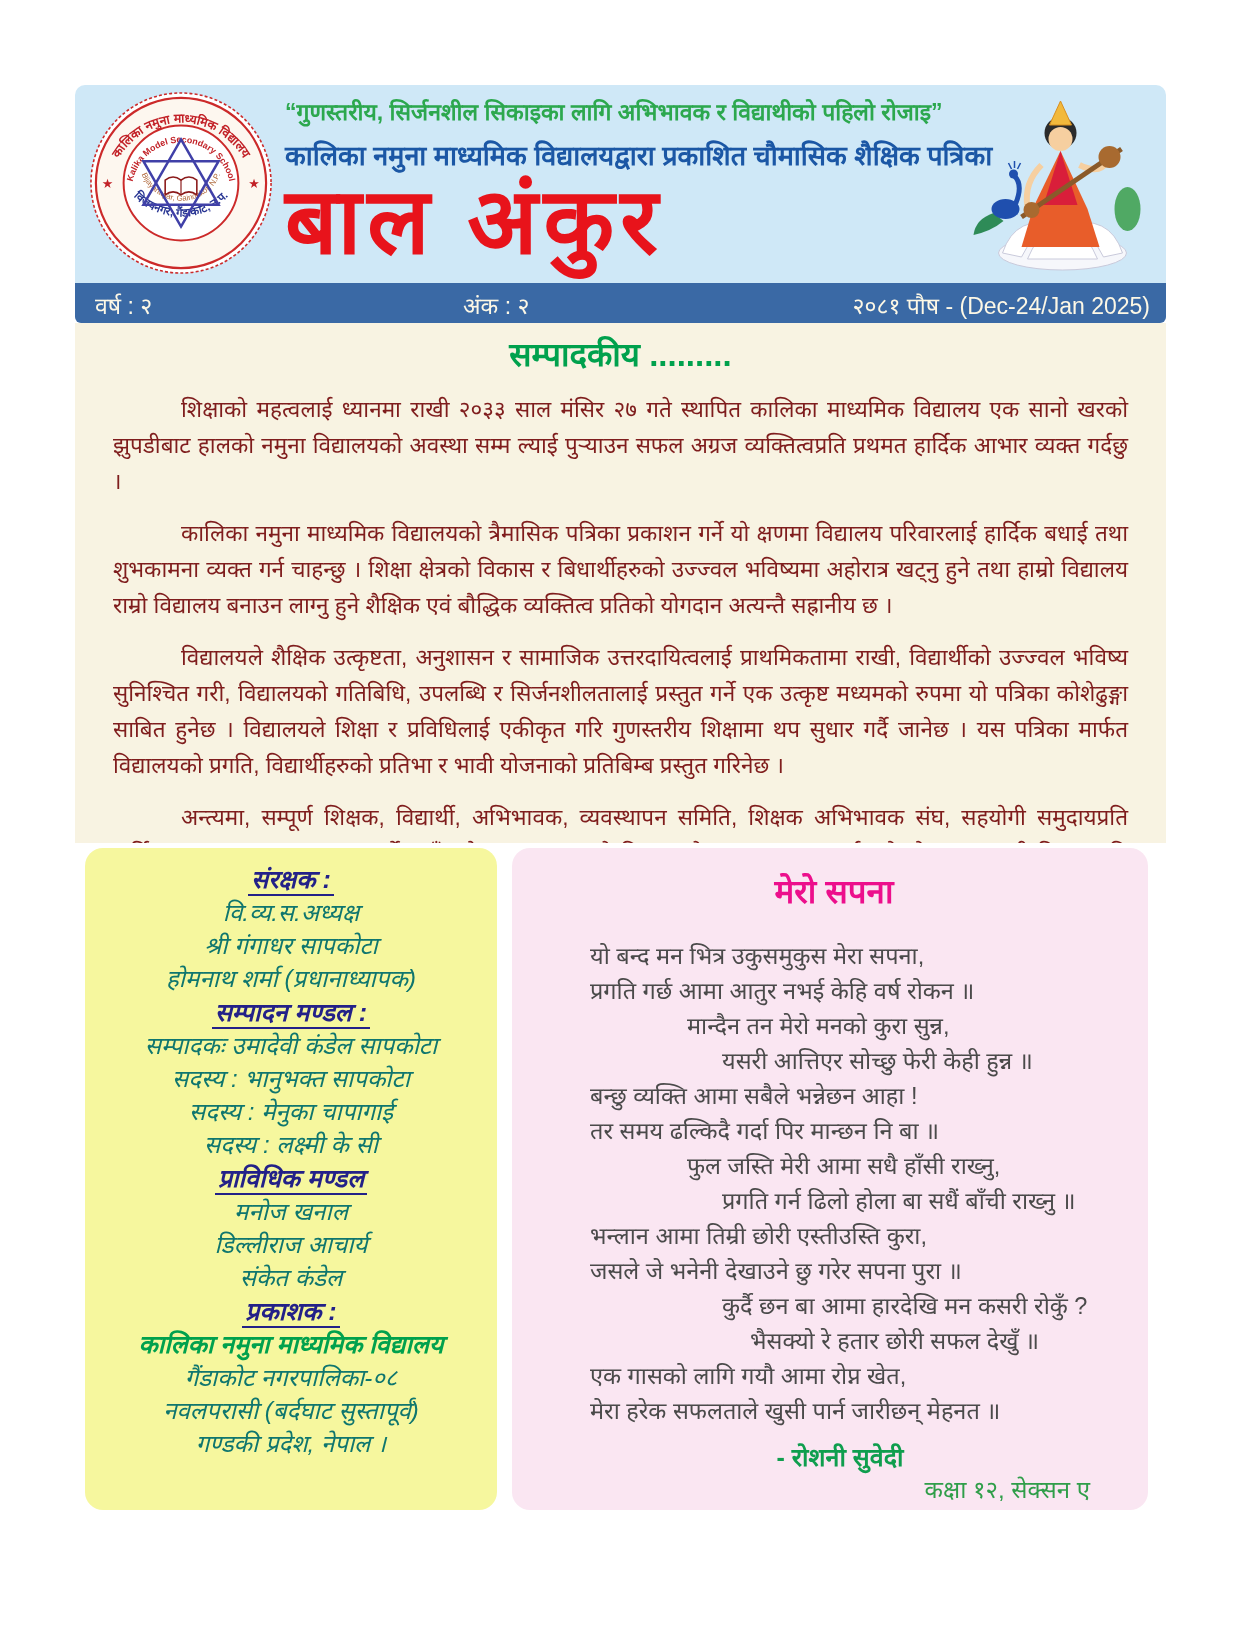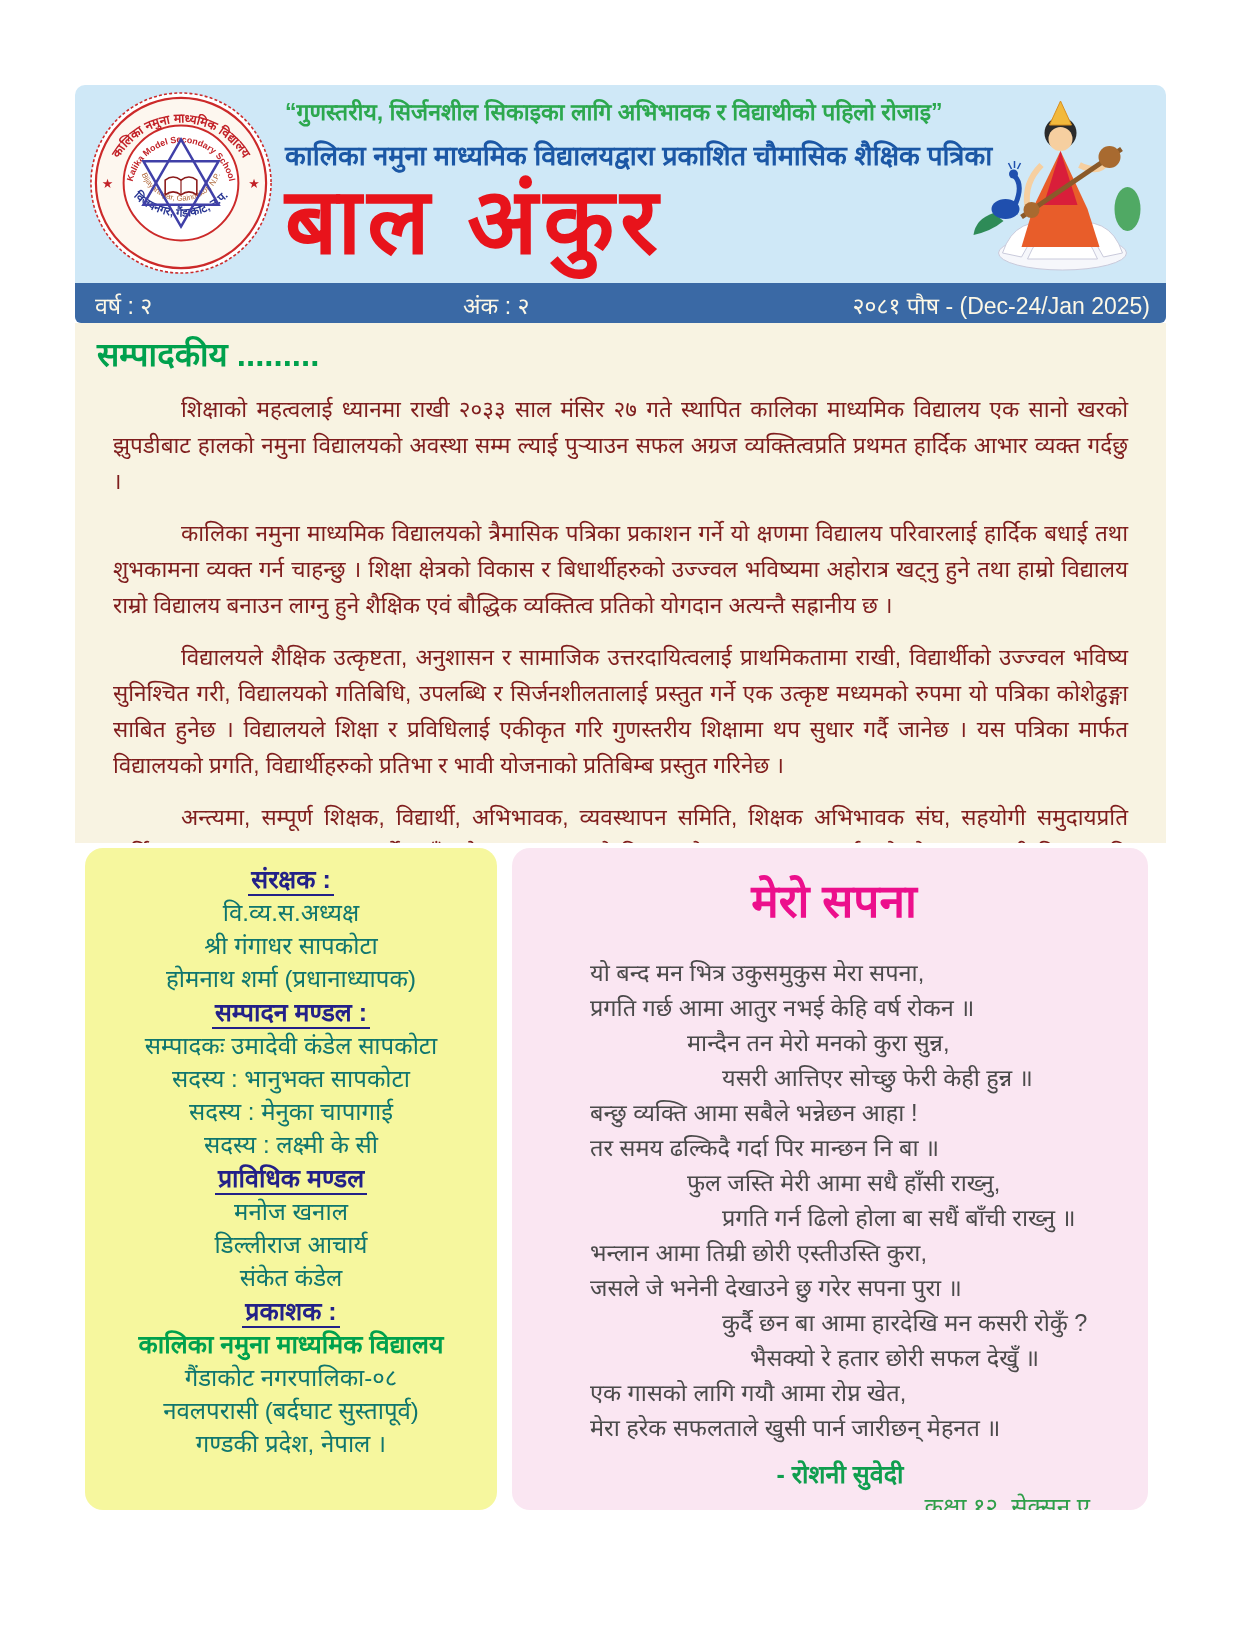--- a/index.html
+++ b/index.html
@@ -22,38 +22,38 @@
              background:#3a69a5;border-radius:0 0 6px 6px;color:#fdf8e6;
              font-size:23px;font-weight:normal;}
   .issue-bar span{position:absolute;top:6px;white-space:nowrap;}
   .ib-year{left:20px;}
   .ib-issue{left:388px;}
   .ib-date{right:16px;}
 
   
   .editorial{position:absolute;left:75px;top:323px;width:1091px;height:520px;
              background:#f8f3e2;box-sizing:border-box;padding:6px 22px 0 22px;overflow:hidden;}
-  .ed-heading{text-align:left;color:#00a14d;font-size:33px;font-weight:bold;margin:2px 0 8px 0;}
+  .ed-heading{text-align:center;color:#00a14d;font-size:33px;font-weight:bold;margin:2px 0 8px 0;}
   .ed-p{font-size:22.5px;line-height:36px;color:#7f1d1d;text-align:justify;
         text-indent:68px;margin:16px;}
 
   
   .masthead{position:absolute;left:85px;top:848px;width:412px;height:662px;
             background:#f6f79e;border-radius:18px;text-align:center;
-            box-sizing:border-box;padding-top:14px;overflow:hidden;}
+            box-sizing:border-box;padding-top:14px;overflow:hidden;font-style:italic;}
   .mh-heading{color:#232188;font-size:25px;font-weight:bold;line-height:34px;}
   .mh-heading .u{border-bottom:2px solid #232188;padding:0 3px 1px 3px;}
   .mh-entry{color:#0f766e;font-size:24px;line-height:33px;}
   .mh-entry.bold{color:#00a14d;font-weight:bold;font-size:25px;}
 
   
   .poem{position:absolute;left:512px;top:848px;width:636px;height:662px;
         background:#fae6f2;border-radius:18px;box-sizing:border-box;
         padding:16px 40px 0 78px;overflow:hidden;}
-  .poem-title{text-align:center;color:#ec0f8c;font-size:46px;font-weight:bold;
+  .poem-title{text-align:center;color:#ec0f8c;font-size:33px;font-weight:bold;
               margin:4px 30px 26px 0;}
   .pl{font-size:23.5px;line-height:35px;color:#4a4a4a;white-space:nowrap;}
   .i1{margin-left:97px;}
   .i2{margin-left:132px;}
   .i3{margin-left:160px;}
   .poem-author{text-align:center;color:#0f9e4e;font-weight:bold;font-size:25px;
                margin-top:10px;padding-right:18px;}
   .poem-class{text-align:right;color:#2f9e49;font-size:24px;line-height:34px;padding-right:18px;}
 </style>
 </head>

